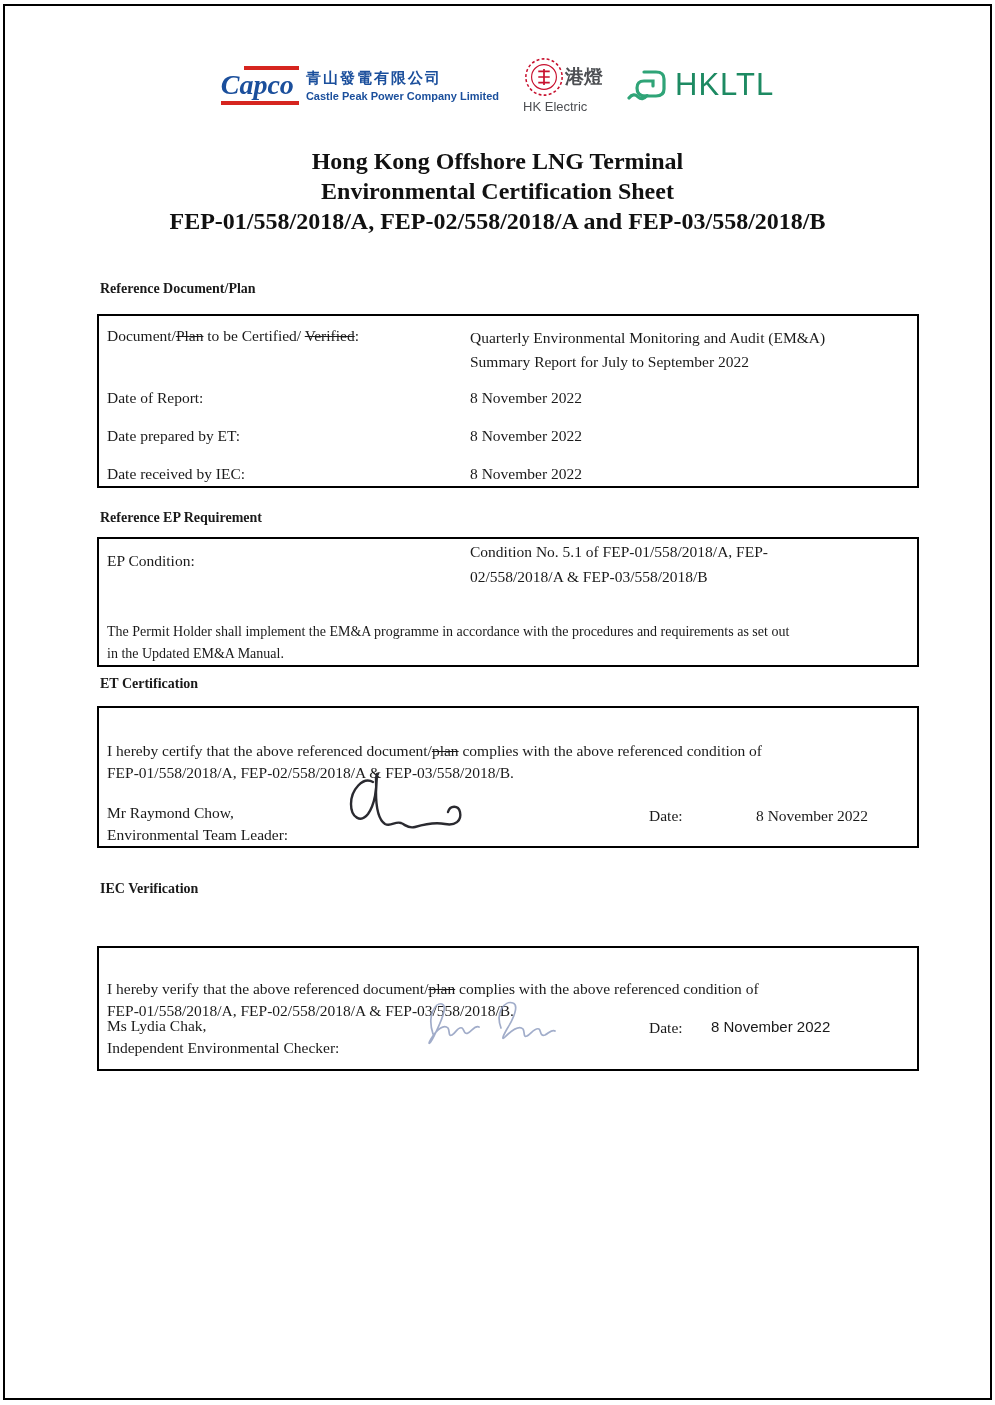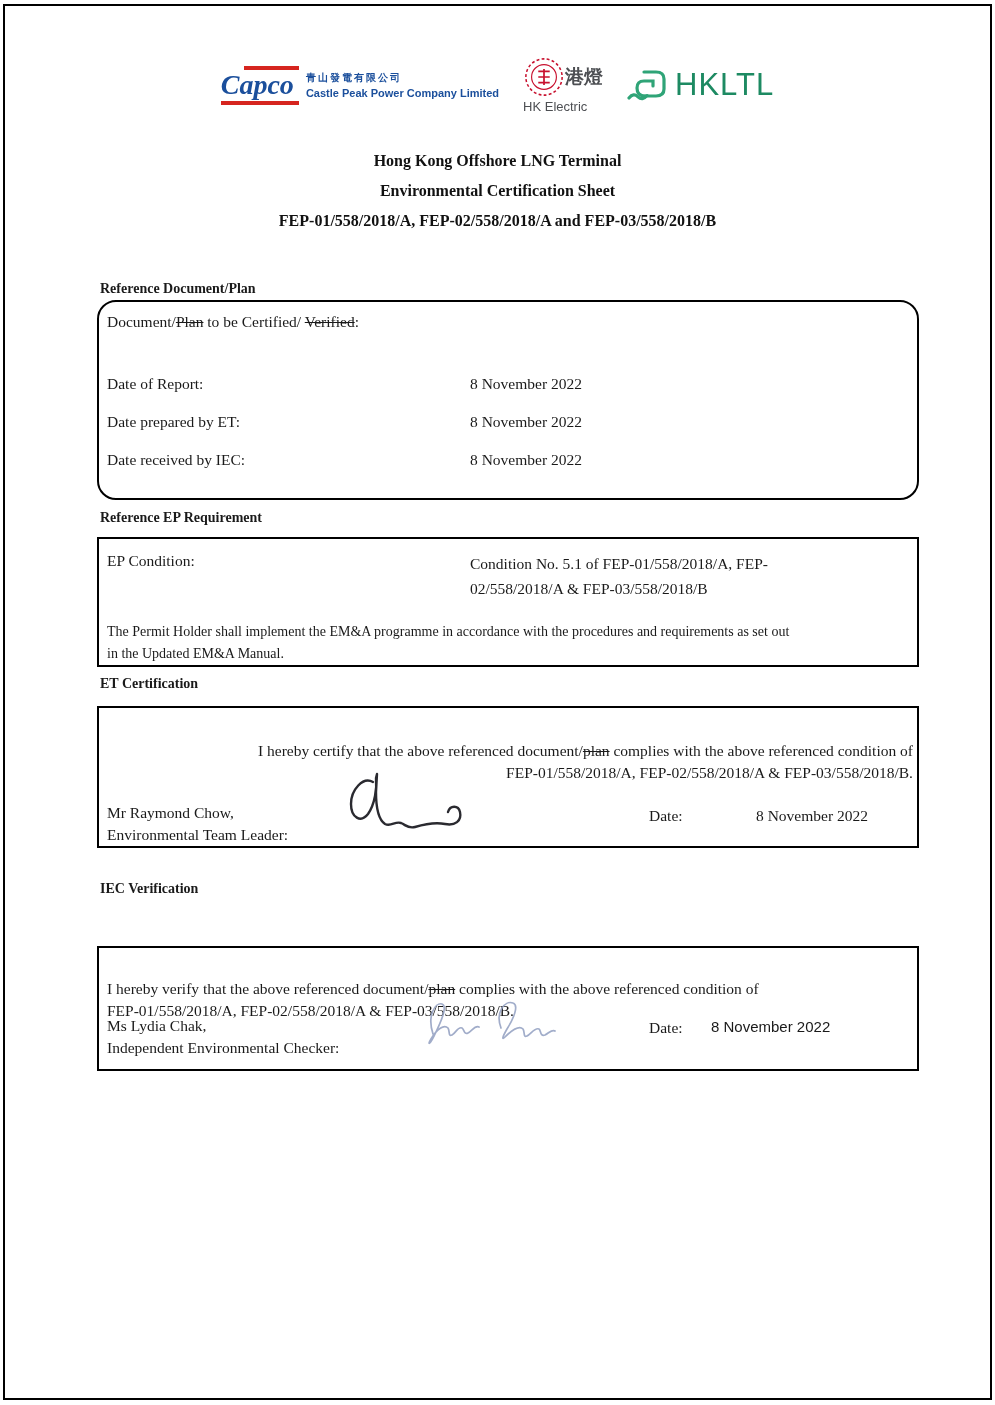--- a/index.html
+++ b/index.html
@@ -10,31 +10,31 @@
   }
   .page-border{position:absolute;left:3px;top:4px;right:3px;bottom:5px;border:2px solid #000;pointer-events:none;}
 
   
   .logos{position:absolute;top:56px;left:0;right:0;display:flex;justify-content:center;align-items:center;gap:24px;}
   .capco{display:flex;align-items:center;gap:9px;}
   .capco-word{position:relative;font-style:italic;font-weight:bold;font-size:28px;line-height:1.0;color:#1b4f9c;padding:5px 3px 6px 0;}
   .capco-bar-top{position:absolute;top:0;left:30%;right:-2px;height:4px;background:#d6251f;}
   .capco-bar-bottom{position:absolute;bottom:0;left:0;right:-2px;height:4px;background:#d6251f;}
   .capco-text{display:flex;flex-direction:column;gap:2px;}
-  .capco-cn{font-family:"Liberation Sans","DejaVu Sans",sans-serif;font-weight:bold;font-size:10px;color:#1b4f9c;letter-spacing:2px;}
+  .capco-cn{font-family:"Liberation Sans","DejaVu Sans",sans-serif;font-weight:bold;font-size:15px;color:#1b4f9c;letter-spacing:2px;}
   .capco-en{font-family:"Liberation Sans","DejaVu Sans",sans-serif;font-weight:bold;font-size:11px;color:#1b4f9c;}
   .hkelec{display:flex;flex-direction:column;align-items:flex-start;}
   .hkelec-top{display:flex;align-items:center;gap:0;}
   .hkelec-cn{font-family:"Liberation Sans","DejaVu Sans",sans-serif;font-weight:bold;font-size:19px;color:#4d4f53;}
   .hkelec-en{font-family:"Liberation Sans","DejaVu Sans",sans-serif;font-size:13px;color:#4d4f53;margin-top:1px;}
   .hkltl{display:flex;align-items:center;gap:6px;}
   .hkltl-word{font-family:"Liberation Sans","DejaVu Sans",sans-serif;font-size:31px;font-weight:500;color:#1d8a62;letter-spacing:1px;}
 
   
-  .title{position:absolute;top:146px;left:0;right:0;text-align:center;font-weight:bold;font-size:16px;line-height:30px;color:#111;}
+  .title{position:absolute;top:146px;left:0;right:0;text-align:center;font-weight:bold;font-size:24px;line-height:30px;color:#111;}
 
   
   .sec-heading{position:absolute;left:100px;font-weight:bold;font-size:14px;}
   .box{position:absolute;left:97px;width:822px;border:2px solid #000;background:#fff;box-sizing:border-box;}
   .lbl,.val,.note,.stmt{font-size:15.5px;line-height:20px;}
   .cell{position:absolute;}
   .pre-line{white-space:pre-line;}
   .strike{text-decoration:line-through;}
   .val2{line-height:25px;}
   .note{font-size:14px;line-height:22px;margin-top:22px;}
@@ -85,49 +85,51 @@
   </div>
 
   <div class="title">
     <div>Hong Kong Offshore LNG Terminal</div>
     <div>Environmental Certification Sheet</div>
     <div>FEP-01/558/2018/A, FEP-02/558/2018/A and FEP-03/558/2018/B</div>
   </div>
 
   <div class="sec-heading" style="top:281px;">Reference Document/Plan</div>
 
-  <div class="box" style="top:300px;height:200px;border-radius:19px;">
+  <div class="box" style="top:314px;height:174px;">
     <div class="cell lbl" style="left:8px;top:10px;width:350px;">
       <span>Document/</span><span class="strike">Plan</span><span> to be Certified/ </span><span class="strike">Verified</span><span>:</span>
     </div>
+    <div class="cell val pre-line" style="left:371px;top:10px;width:445px;line-height:24px;">Quarterly Environmental Monitoring and Audit (EM&amp;A)
+Summary Report for July to September 2022</div>
 
     <div class="cell lbl" style="left:8px;top:72px;">Date of Report:</div>
     <div class="cell val" style="left:371px;top:72px;">8 November 2022</div>
 
     <div class="cell lbl" style="left:8px;top:110px;">Date prepared by ET:</div>
     <div class="cell val" style="left:371px;top:110px;">8 November 2022</div>
 
     <div class="cell lbl" style="left:8px;top:148px;">Date received by IEC:</div>
     <div class="cell val" style="left:371px;top:148px;">8 November 2022</div>
   </div>
 
   <div class="sec-heading" style="top:510px;">Reference EP Requirement</div>
 
   <div class="box" style="top:537px;height:130px;">
     <div class="cell lbl" style="left:8px;top:12px;">EP Condition:</div>
-    <div class="cell val val2 pre-line" style="left:371px;top:12px;width:440px;">Condition No. 5.1 of FEP-01/558/2018/A, FEP-
+    <div class="cell val val2 pre-line" style="left:371px;top:0;width:440px;">Condition No. 5.1 of FEP-01/558/2018/A, FEP-
 02/558/2018/A &amp; FEP-03/558/2018/B</div>
     <div class="cell note pre-line" style="left:8px;top:60px;width:806px;">The Permit Holder shall implement the EM&amp;A programme in accordance with the procedures and requirements as set out
 in the Updated EM&amp;A Manual.</div>
   </div>
 
   <div class="sec-heading" style="top:676px;">ET Certification</div>
 
   <div class="box" style="top:706px;height:142px;">
-    <div class="cell stmt pre-line" style="left:8px;top:10px;width:806px;text-align:right;">
+    <div class="cell stmt pre-line" style="left:8px;top:10px;width:806px;">
       <span>I hereby certify that the above referenced document/</span><span class="strike">plan</span><span> complies with the above referenced condition of
 FEP-01/558/2018/A, FEP-02/558/2018/A &amp; FEP-03/558/2018/B.</span>
     </div>
     <div class="cell lbl" style="left:8px;top:95px;">Mr Raymond Chow,</div>
     <div class="cell lbl" style="left:8px;top:117px;">Environmental Team Leader:</div>
 
     <svg class="cell" style="left:238px;top:58px;" width="135" height="82" viewBox="0 0 135 82">
       <path d="M36 16 C26 10 14 24 14 38 C14 52 24 57 31 48 C38 38 40 22 39 12 L40 8 L39 26 C39 42 42 54 48 58 C54 61 58 55 64 57 C69 59 71 63 78 61 C88 58 98 56 108 58 C118 60 125 55 123 46 C121.5 39 113 39 111 46" fill="none" stroke="#2a2a30" stroke-width="2.4" stroke-linecap="round" stroke-linejoin="round"></path>
     </svg>
 

